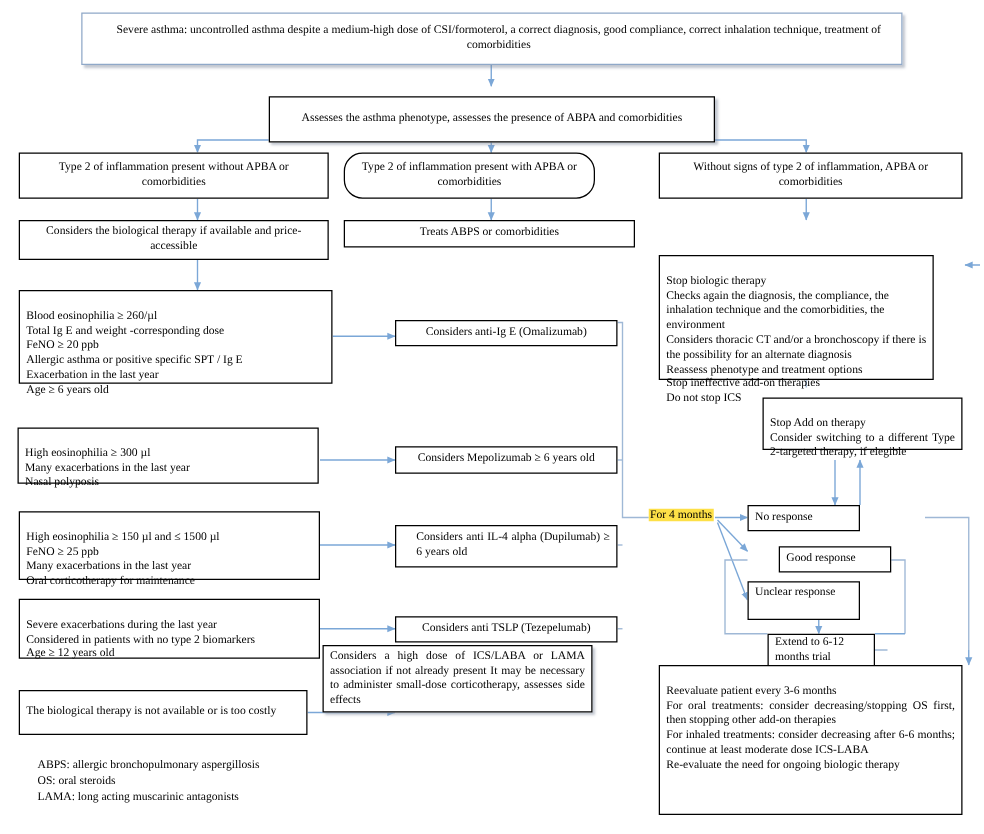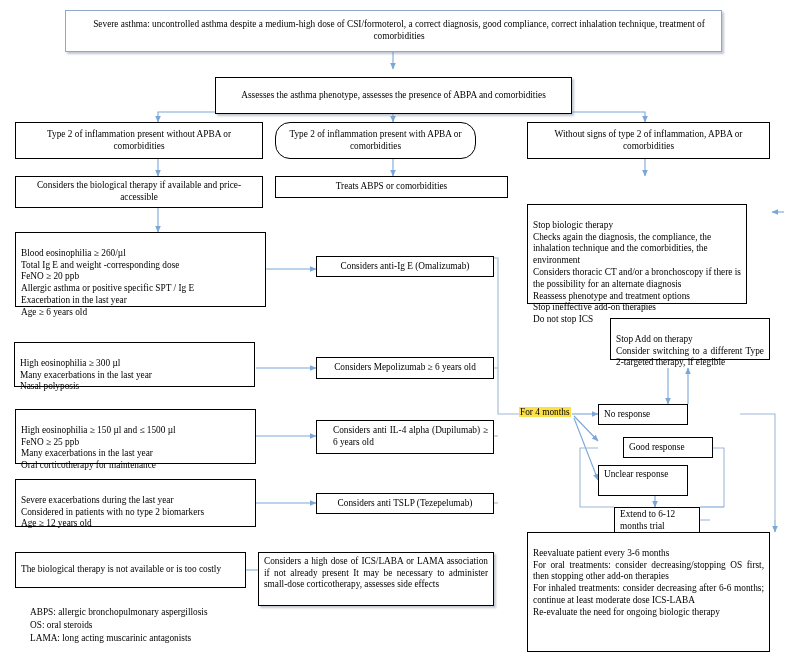--- a/index.html
+++ b/index.html
@@ -165,21 +165,21 @@
   </div>
   <div class="box ctr vcenter" style="left:316px;top:357px;width:178px;height:22px;">
     <div>Considers Mepolizumab ≥ 6 years old</div>
   </div>
   <div class="box just vcenter" style="left:316px;top:420px;width:178px;height:34px;padding-left:16px;">
     <div>Considers anti IL-4 alpha (Dupilumab) ≥ 6 years old</div>
   </div>
   <div class="box ctr vcenter" style="left:316px;top:493px;width:178px;height:21px;">
     <div>Considers anti TSLP (Tezepelumab)</div>
   </div>
-  <div class="box just shadow" style="left:258px;top:552px;width:236px;height:54px;">
+  <div class="box just shadow" style="left:258px;top:516px;width:216px;height:54px;">
     <div>Considers a high dose of ICS/LABA or LAMA association if not already present It may be necessary to administer small-dose corticotherapy, assesses side effects</div>
   </div>
 
   <div class="box just ln" style="left:610px;top:318px;width:160px;height:42px;white-space:pre-line;">
     <div>Stop Add on therapy
 Consider switching to a different Type 2-targeted therapy, if elegible</div>
   </div>
 
   <span class="label" style="left:519px;top:407px;">For 4 months</span>
 

